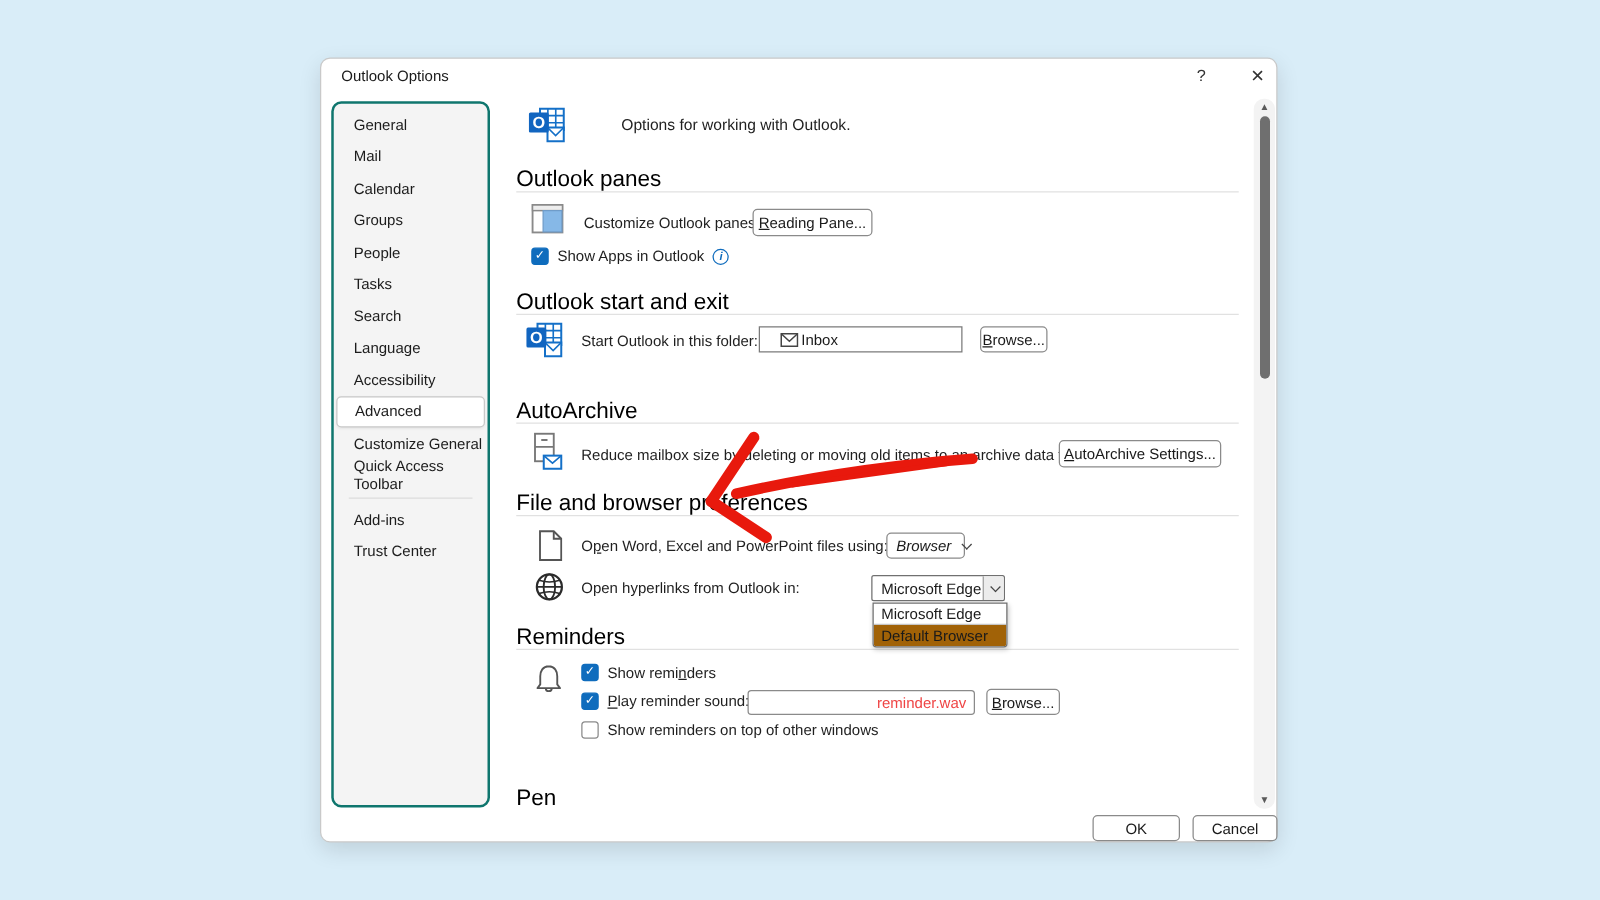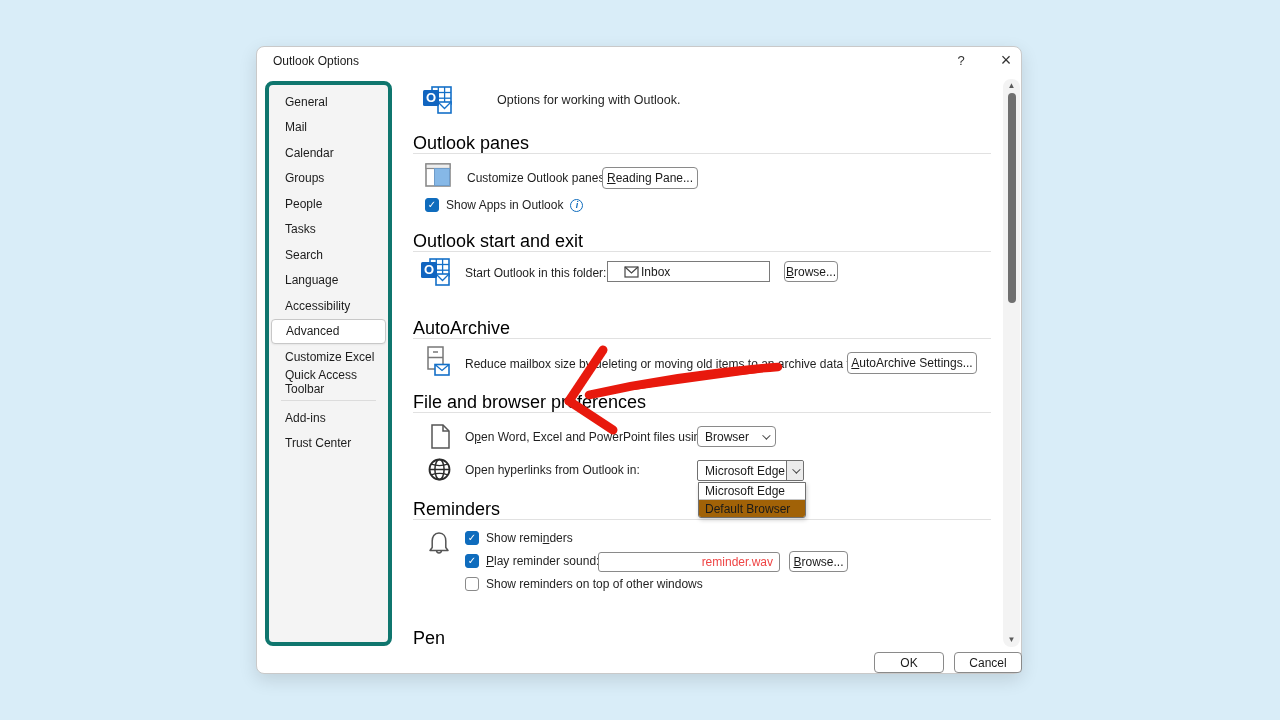--- a/index.html
+++ b/index.html
@@ -19,21 +19,21 @@
   }
   .dlg-title { position:absolute; left:16px; top:7px; font-size:12px; color:#1a1a1a; }
   .dlg-help  { position:absolute; left:694px; top:4px; width:20px; height:20px; text-align:center;
                font-size:13px; color:#333; line-height:20px; cursor:default; }
   .dlg-close { position:absolute; left:738px; top:1px; width:22px; height:24px; text-align:center;
                font-size:18px; color:#333; line-height:24px; cursor:default; }
 
   
   .sidebar {
     position:absolute; left:8px; top:34px; width:127px; height:565px;
-    background:#f4f4f4; border:4px solid #0f766e; border-radius:8px;
+    background:#f4f4f4; border:2px solid #0f766e; border-radius:8px;
     padding-top:4px;
   }
   .side-item {
     height:25.5px; display:flex; align-items:center;
     padding-left:16px; font-size:12px; color:#1c1c1c; cursor:default;
   }
   .side-item.selected {
     background:#fff; border:1px solid #c8c8c8; border-radius:4px;
     margin:0 2px; padding-left:14px;
     box-shadow:0 1px 2px rgba(0,0,0,.06);
@@ -139,21 +139,21 @@
       <div class="side-item">General</div>
       <div class="side-item">Mail</div>
       <div class="side-item">Calendar</div>
       <div class="side-item">Groups</div>
       <div class="side-item">People</div>
       <div class="side-item">Tasks</div>
       <div class="side-item">Search</div>
       <div class="side-item">Language</div>
       <div class="side-item">Accessibility</div>
       <div class="side-item selected">Advanced</div>
-      <div class="side-item">Customize Excel</div>
+      <div class="side-item">Customize General</div>
       <div class="side-item">Quick Access Toolbar</div>
       <div class="side-divider"></div>
       <div class="side-item">Add-ins</div>
       <div class="side-item">Trust Center</div>
     </div>
 
     <div class="content">
 
       <svg class="icon" style="left:166px;top:38px;" width="30" height="30" viewBox="0 0 30 30">
         <rect x="9" y="2" width="19" height="17" fill="#fff" stroke="#1470c8" stroke-width="1.6"></rect>
@@ -224,21 +224,21 @@
       <button class="btn" style="left:590px;top:305px;width:130px;height:22px;"><u>A</u>utoArchive Settings...</button>
 
       <div class="sec-hdr" style="left:156px;top:345px;">File and browser preferences</div>
       <div class="sec-line" style="top:365px;"></div>
 
       <svg class="icon" style="left:174px;top:377px;" width="19" height="25" viewBox="0 0 19 25">
         <path d="M1,1 L12,1 L18,7 L18,24 L1,24 Z" fill="#fff" stroke="#555" stroke-width="1.5"></path>
         <path d="M12,1 L12,7 L18,7" fill="none" stroke="#555" stroke-width="1.5"></path>
       </svg>
       <div class="lbl" style="left:208px;top:383px;">O<u>p</u>en Word, Excel and PowerPoint files using:</div>
-      <div class="dropdown" style="left:440px;top:379px;width:79px;height:21px;">
+      <div class="dropdown" style="left:452px;top:379px;width:63px;height:21px;font-style:italic;">
         <span>Browser</span>
         <span class="chev"></span>
       </div>
 
       <svg class="icon" style="left:171px;top:411px;" width="23" height="23" viewBox="0 0 23 23">
         <circle cx="11.5" cy="11.5" r="10" fill="none" stroke="#2b2b2b" stroke-width="1.8"></circle>
         <ellipse cx="11.5" cy="11.5" rx="4.6" ry="10" fill="none" stroke="#2b2b2b" stroke-width="1.5"></ellipse>
         <line x1="1.5" y1="11.5" x2="21.5" y2="11.5" stroke="#2b2b2b" stroke-width="1.5"></line>
         <path d="M3.2,6.2 Q11.5,9 19.8,6.2" fill="none" stroke="#2b2b2b" stroke-width="1.3"></path>
         <path d="M3.2,16.8 Q11.5,14 19.8,16.8" fill="none" stroke="#2b2b2b" stroke-width="1.3"></path>

